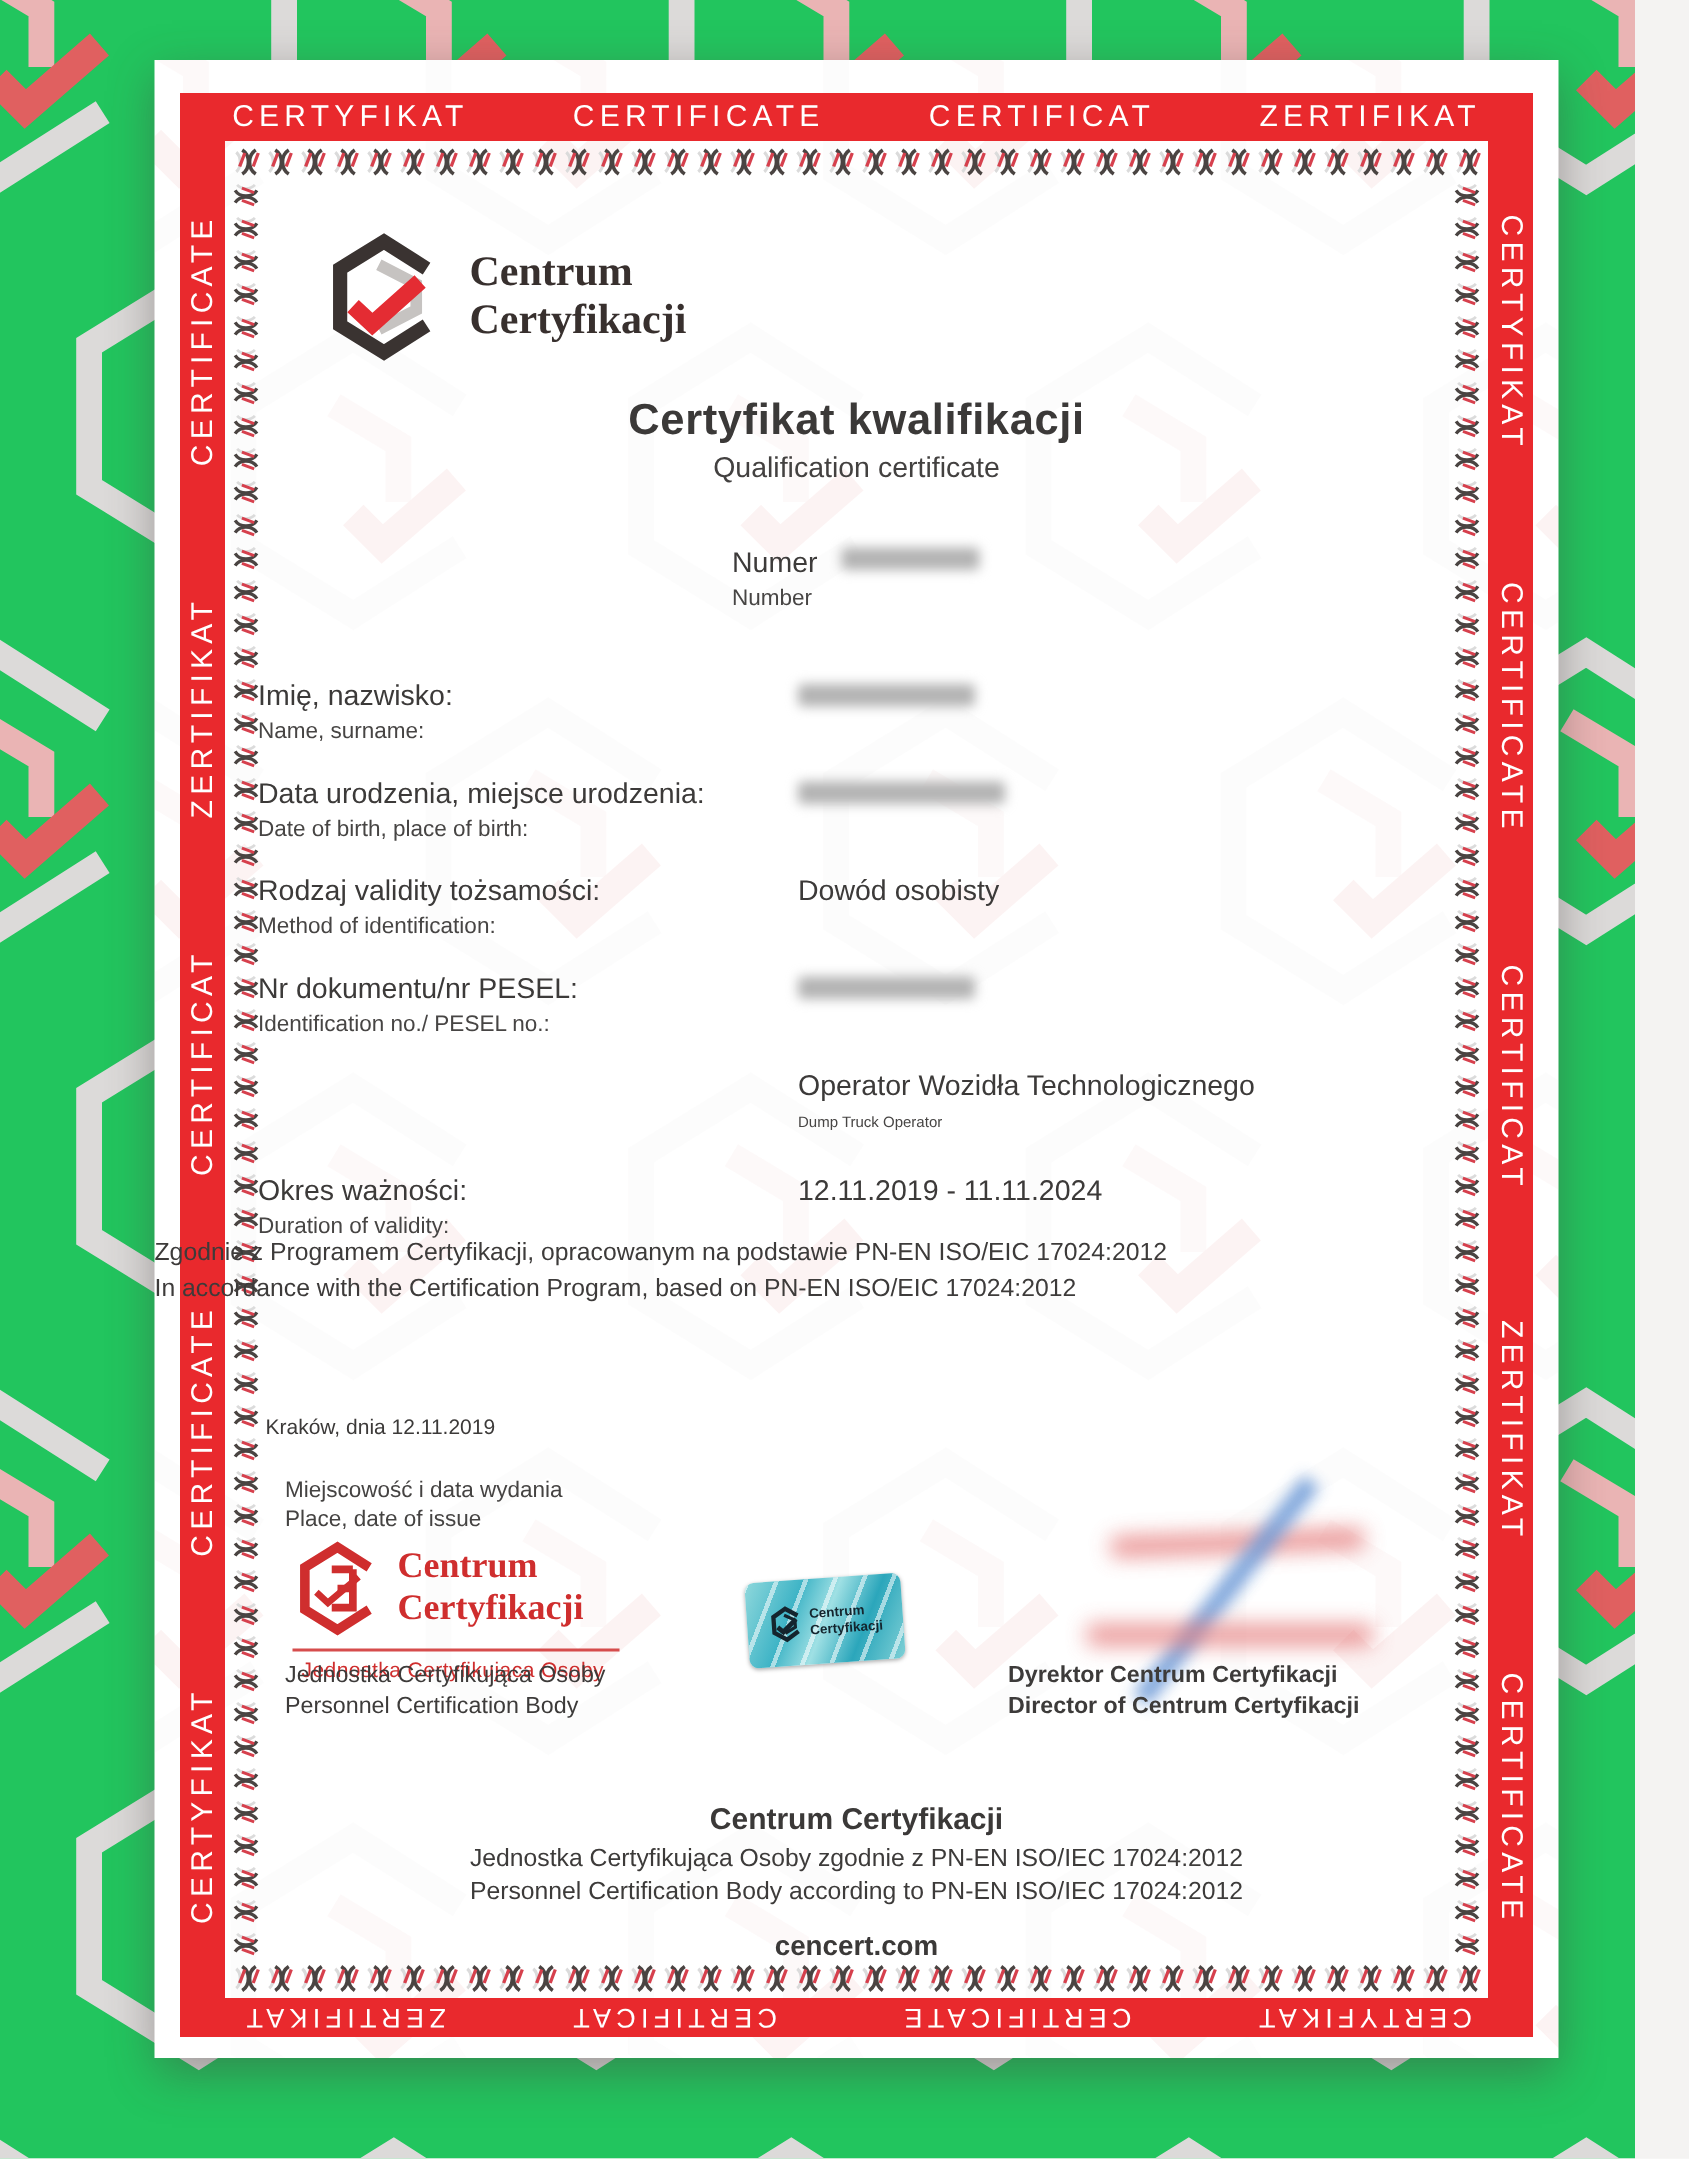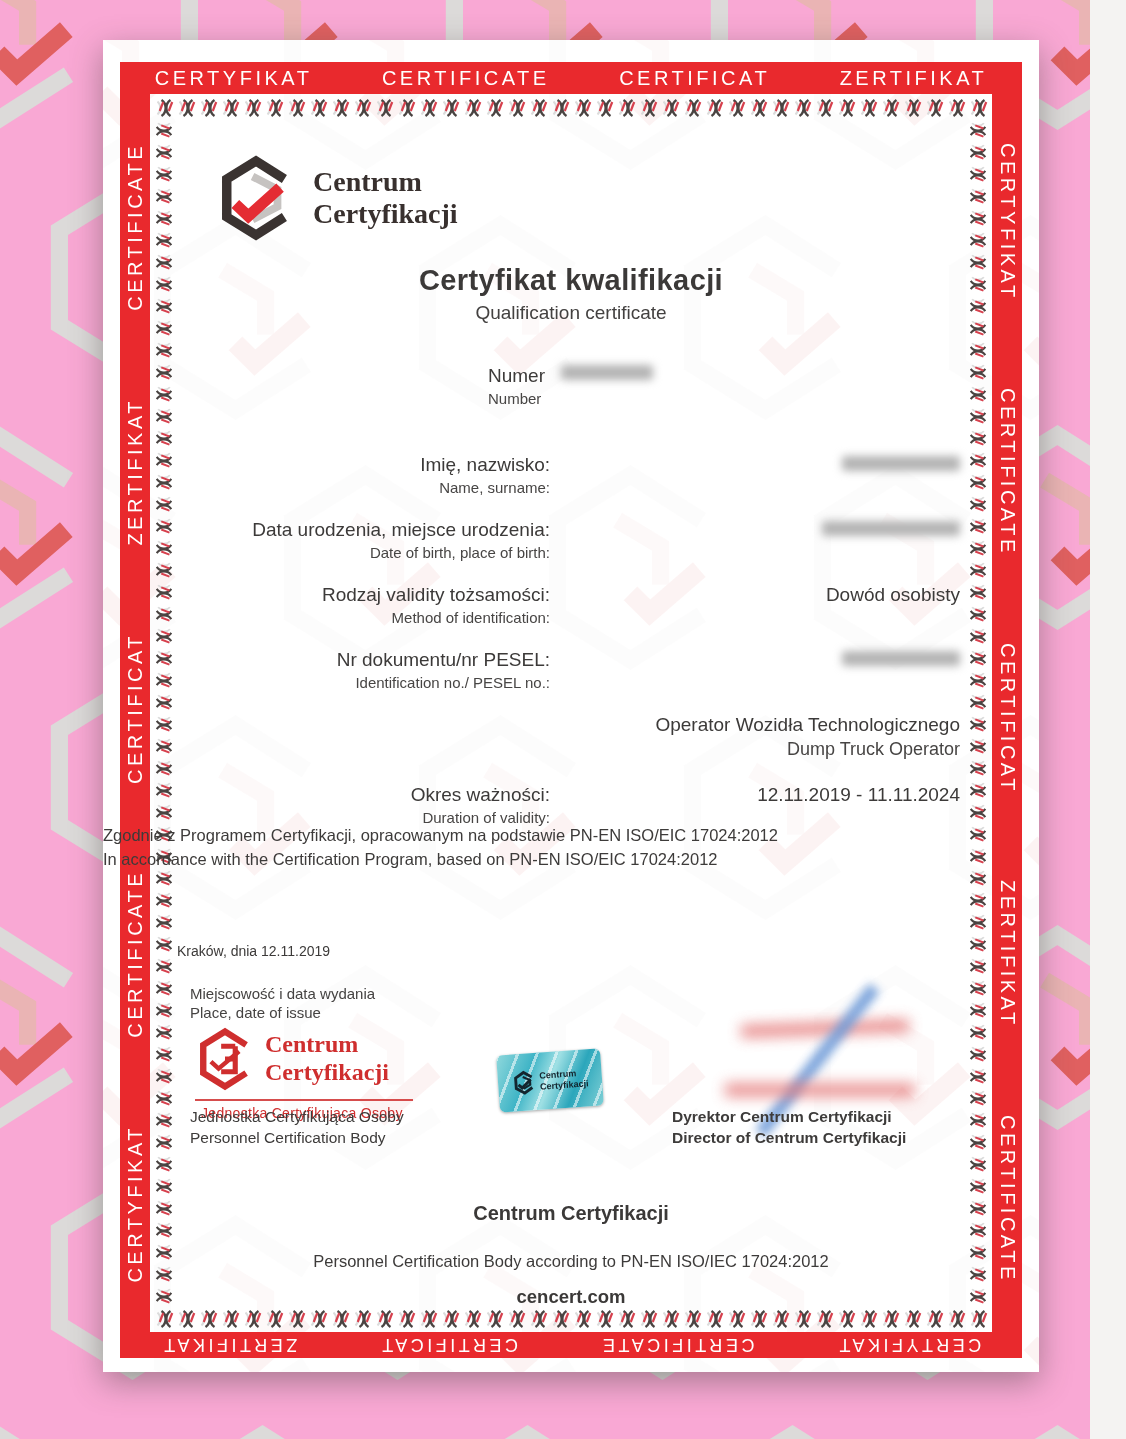--- a/index.html
+++ b/index.html
@@ -1,17 +1,17 @@
 <!DOCTYPE html>
 <html style="--red: #e9292d; --ink: #3c3a39; --stamp: #cf2e2e;"><head>
 <meta charset="utf-8">
 <style>
   html,body{margin:0;padding:0;background:#f4f3f2;}
   .page{position:relative;width:1090px;height:1439px;overflow:hidden;
-        background:#f9a8d4;font-family:"Liberation Sans",sans-serif;}
+        background:#22c55e;font-family:"Liberation Sans",sans-serif;}
   
   .bg-pattern{position:absolute;inset:0;z-index:0;}
   .bg-pattern svg{position:absolute;}
   
   .sheet{position:absolute;left:103px;top:40px;width:936px;height:1332px;
          background:#ffffff;z-index:1;box-shadow:0 10px 30px rgba(70,65,63,.45);}
   .sheet-watermark{position:absolute;inset:0;overflow:hidden;opacity:.07;z-index:0;}
   .sheet-watermark svg{position:absolute;}
   
   .frame{position:absolute;left:17px;right:17px;top:22px;bottom:14px;
@@ -42,29 +42,29 @@
   .logo-block svg{width:86px;height:96px;}
   .logo-text{margin-left:14px;font-family:"Liberation Serif",serif;font-weight:bold;
              font-size:28px;line-height:1.15;color:#38302e;}
   .title{left:0;right:0;top:224px;text-align:center;font-size:29px;font-weight:bold;
          letter-spacing:.4px;color:#3b3938;}
   .subtitle{left:0;right:0;top:262px;text-align:center;font-size:19px;color:#434140;}
   .number-block{left:385px;top:325px;}
   .number-row{display:flex;align-items:flex-start;gap:16px;font-size:19px;color:#3d3b3a;}
   .number-en{font-size:15px;color:#474544;margin-top:3px;}
   .redact{background:#b3b3b3;border-radius:3px;filter:blur(4px);height:15px;}
-  .fields{left:87px;top:413px;width:770px;text-align:right;}
+  .fields{left:69px;top:413px;width:770px;}
   .frow{display:flex;min-height:65px;}
   .frow:last-child{margin-top:5px;}
   .fl{width:360px;}
   .fv{flex:1;padding-left:0px;}
   .lp{font-size:19px;color:#3c3a39;line-height:24px;}
   .le{font-size:15px;color:#474544;line-height:20px;margin-top:1px;}
   .vp{font-size:19px;color:#3c3a39;line-height:24px;}
-  .ve{font-size:18px;color:#474544;line-height:20px;margin-top:2px;margin-left:28px;}
+  .ve{font-size:10px;color:#474544;line-height:20px;margin-top:2px;}
   .statement{left:0;right:0;top:784px;text-align:left;font-size:16.5px;
              line-height:1.45;color:#3d3b3a;}
   .krakow{left:74px;top:903px;font-size:14px;color:#3c3a39;}
   .issue-cap{left:87px;top:944px;font-size:15px;line-height:19px;color:#454342;}
   .stamp{left:90px;top:984px;width:320px;color:var(--stamp);}
   .stamp-row{display:flex;align-items:center;}
   .stamp-row svg{width:64px;height:70px;}
   .stamp-text{margin-left:8px;font-family:"Liberation Serif",serif;font-weight:bold;
               font-size:24px;line-height:1.15;color:var(--stamp);}
   .stamp-line{width:218px;height:2px;background:var(--stamp);margin:5px 0 4px 2px;opacity:.85;}
@@ -1033,18 +1033,19 @@
       <div class="abs sign-cap-left">
         <div>Jednostka Certyfikująca Osoby</div>
         <div>Personnel Certification Body</div>
       </div>
       <div class="abs sign-cap-right">
         <div>Dyrektor Centrum Certyfikacji</div>
         <div>Director of Centrum Certyfikacji</div>
       </div>
 
       <div class="abs footer-org">Centrum Certyfikacji</div>
+      <div class="abs footer-l1">Jednostka Certyfikująca Osoby zgodnie z PN-EN ISO/IEC 17024:2012</div>
       <div class="abs footer-l2">Personnel Certification Body according to PN-EN ISO/IEC 17024:2012</div>
       <div class="abs website">cencert.com</div>
 
     </div>
   </div>
 </div>
 
 </body></html>

